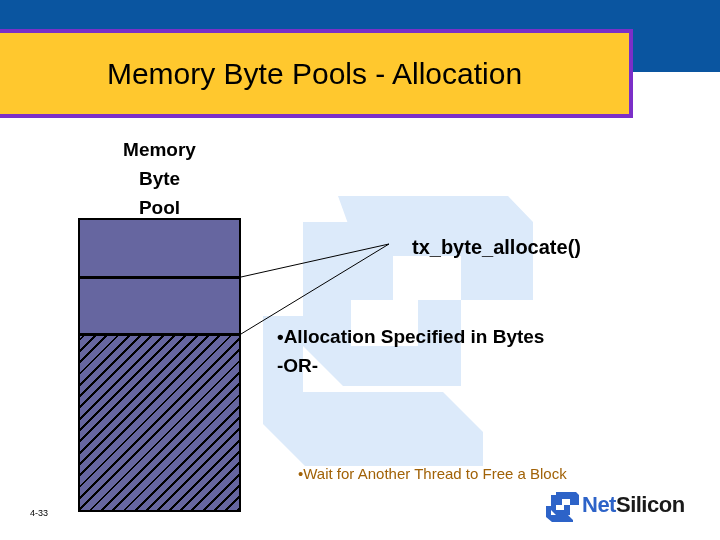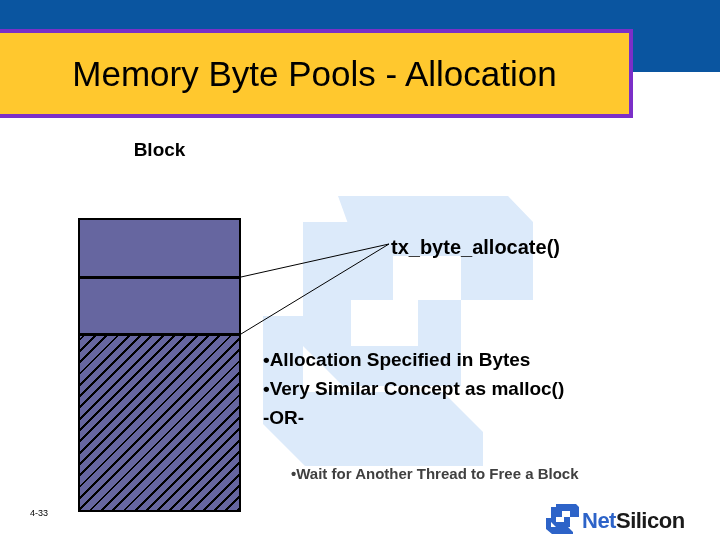--- a/index.html
+++ b/index.html
@@ -37,21 +37,21 @@
   }
   #title-text {
     position: absolute;
     left: 0;
     top: 0;
     width: 100%;
     height: 100%;
     display: flex;
     align-items: center;
     justify-content: center;
-    font-size: 35px;
+    font-size: 30px;
     color: #000000;
     white-space: nowrap;
     letter-spacing: 0px;
   }
 
   
   #watermark {
     position: absolute;
     left: 243px;
     top: 196px;
@@ -112,71 +112,70 @@
     left: 0;
     top: 0;
     width: 720px;
     height: 540px;
     pointer-events: none;
   }
 
   
   #callout-label {
     position: absolute;
-    left: 391px;
+    left: 412px;
     top: 236px;
     font-size: 20px;
     font-weight: bold;
     color: #000000;
     white-space: nowrap;
   }
   #bullet-list {
     position: absolute;
-    left: 263px;
+    left: 277px;
     top: 323px;
     width: 420px;
-    margin-top: 23px;
   }
   .bullet-line {
     font-size: 19px;
     font-weight: bold;
     color: #000000;
     line-height: 1.52;
     white-space: nowrap;
   }
   .bullet-line.centered {
     text-align: left;
     padding-right: 90px;
   }
   #sub-bullet {
     position: absolute;
-    left: 291px;
+    left: 298px;
     top: 465px;
     font-size: 15px;
-    font-weight: bold;
-    color: #404040;
+    font-weight: normal;
+    color: #a16207;
     white-space: nowrap;
   }
 
   
   #page-number {
     position: absolute;
     left: 30px;
     top: 508px;
     font-size: 9px;
     color: #000000;
   }
   #logo {
     position: absolute;
     left: 545px;
     top: 492px;
     width: 160px;
     height: 42px;
     display: flex;
-    align-items: flex-end;
+    align-items: flex-start;
   }
   #logo-wordmark {
     font-size: 22px;
     font-weight: bold;
     color: #1a1a1a;
     letter-spacing: -0.5px;
     margin-left: 3px;
   }
   #logo-wordmark .accent { color: #2d63c8; }
 </style>
@@ -193,39 +192,40 @@
 
   <svg id="watermark" viewBox="0 0 290 270" xmlns="http://www.w3.org/2000/svg">
     <g fill="#dceafa">
       <path d="M95 0 L265 0 L290 26 L290 104 L218 104 L218 60 L150 60 L150 104 L108 104 L108 36 Z"></path>
       <path d="M60 26 L108 26 L108 150 L175 150 L175 104 L218 104 L218 190 L100 190 L60 150 Z"></path>
       <path d="M20 120 L60 120 L60 196 L200 196 L240 236 L240 270 L62 270 L20 228 Z"></path>
     </g>
   </svg>
 
   <div id="pool-caption">
-    <div>Block</div>
+    <div>Memory</div>
+    <div>Byte</div>
+    <div>Pool</div>
   </div>
 
   <div id="pool-box">
     <div id="pool-hatched"></div>
     <div class="pool-divider" id="divider-1"></div>
     <div class="pool-divider" id="divider-2"></div>
   </div>
 
   <svg id="leader-lines" viewBox="0 0 720 540" xmlns="http://www.w3.org/2000/svg">
     <line x1="241" y1="277" x2="389" y2="244" stroke="#000000" stroke-width="1"></line>
     <line x1="241" y1="334" x2="389" y2="244" stroke="#000000" stroke-width="1"></line>
   </svg>
 
   <div id="callout-label">tx_byte_allocate()</div>
 
   <div id="bullet-list">
     <div class="bullet-line">•Allocation Specified in Bytes</div>
-    <div class="bullet-line">•Very Similar Concept as malloc()</div>
     <div class="bullet-line centered">-OR-</div>
   </div>
 
   <div id="sub-bullet">•Wait for Another Thread to Free a Block</div>
 
   <div id="page-number">4-33</div>
 
   <div id="logo">
     <svg width="34" height="30" viewBox="0 0 34 30" xmlns="http://www.w3.org/2000/svg">
       <path d="M11 0 L31 0 L34 3 L34 13 L25 13 L25 7 L17 7 L17 13 L11 13 L11 4 Z" fill="#2d63c8"></path>

